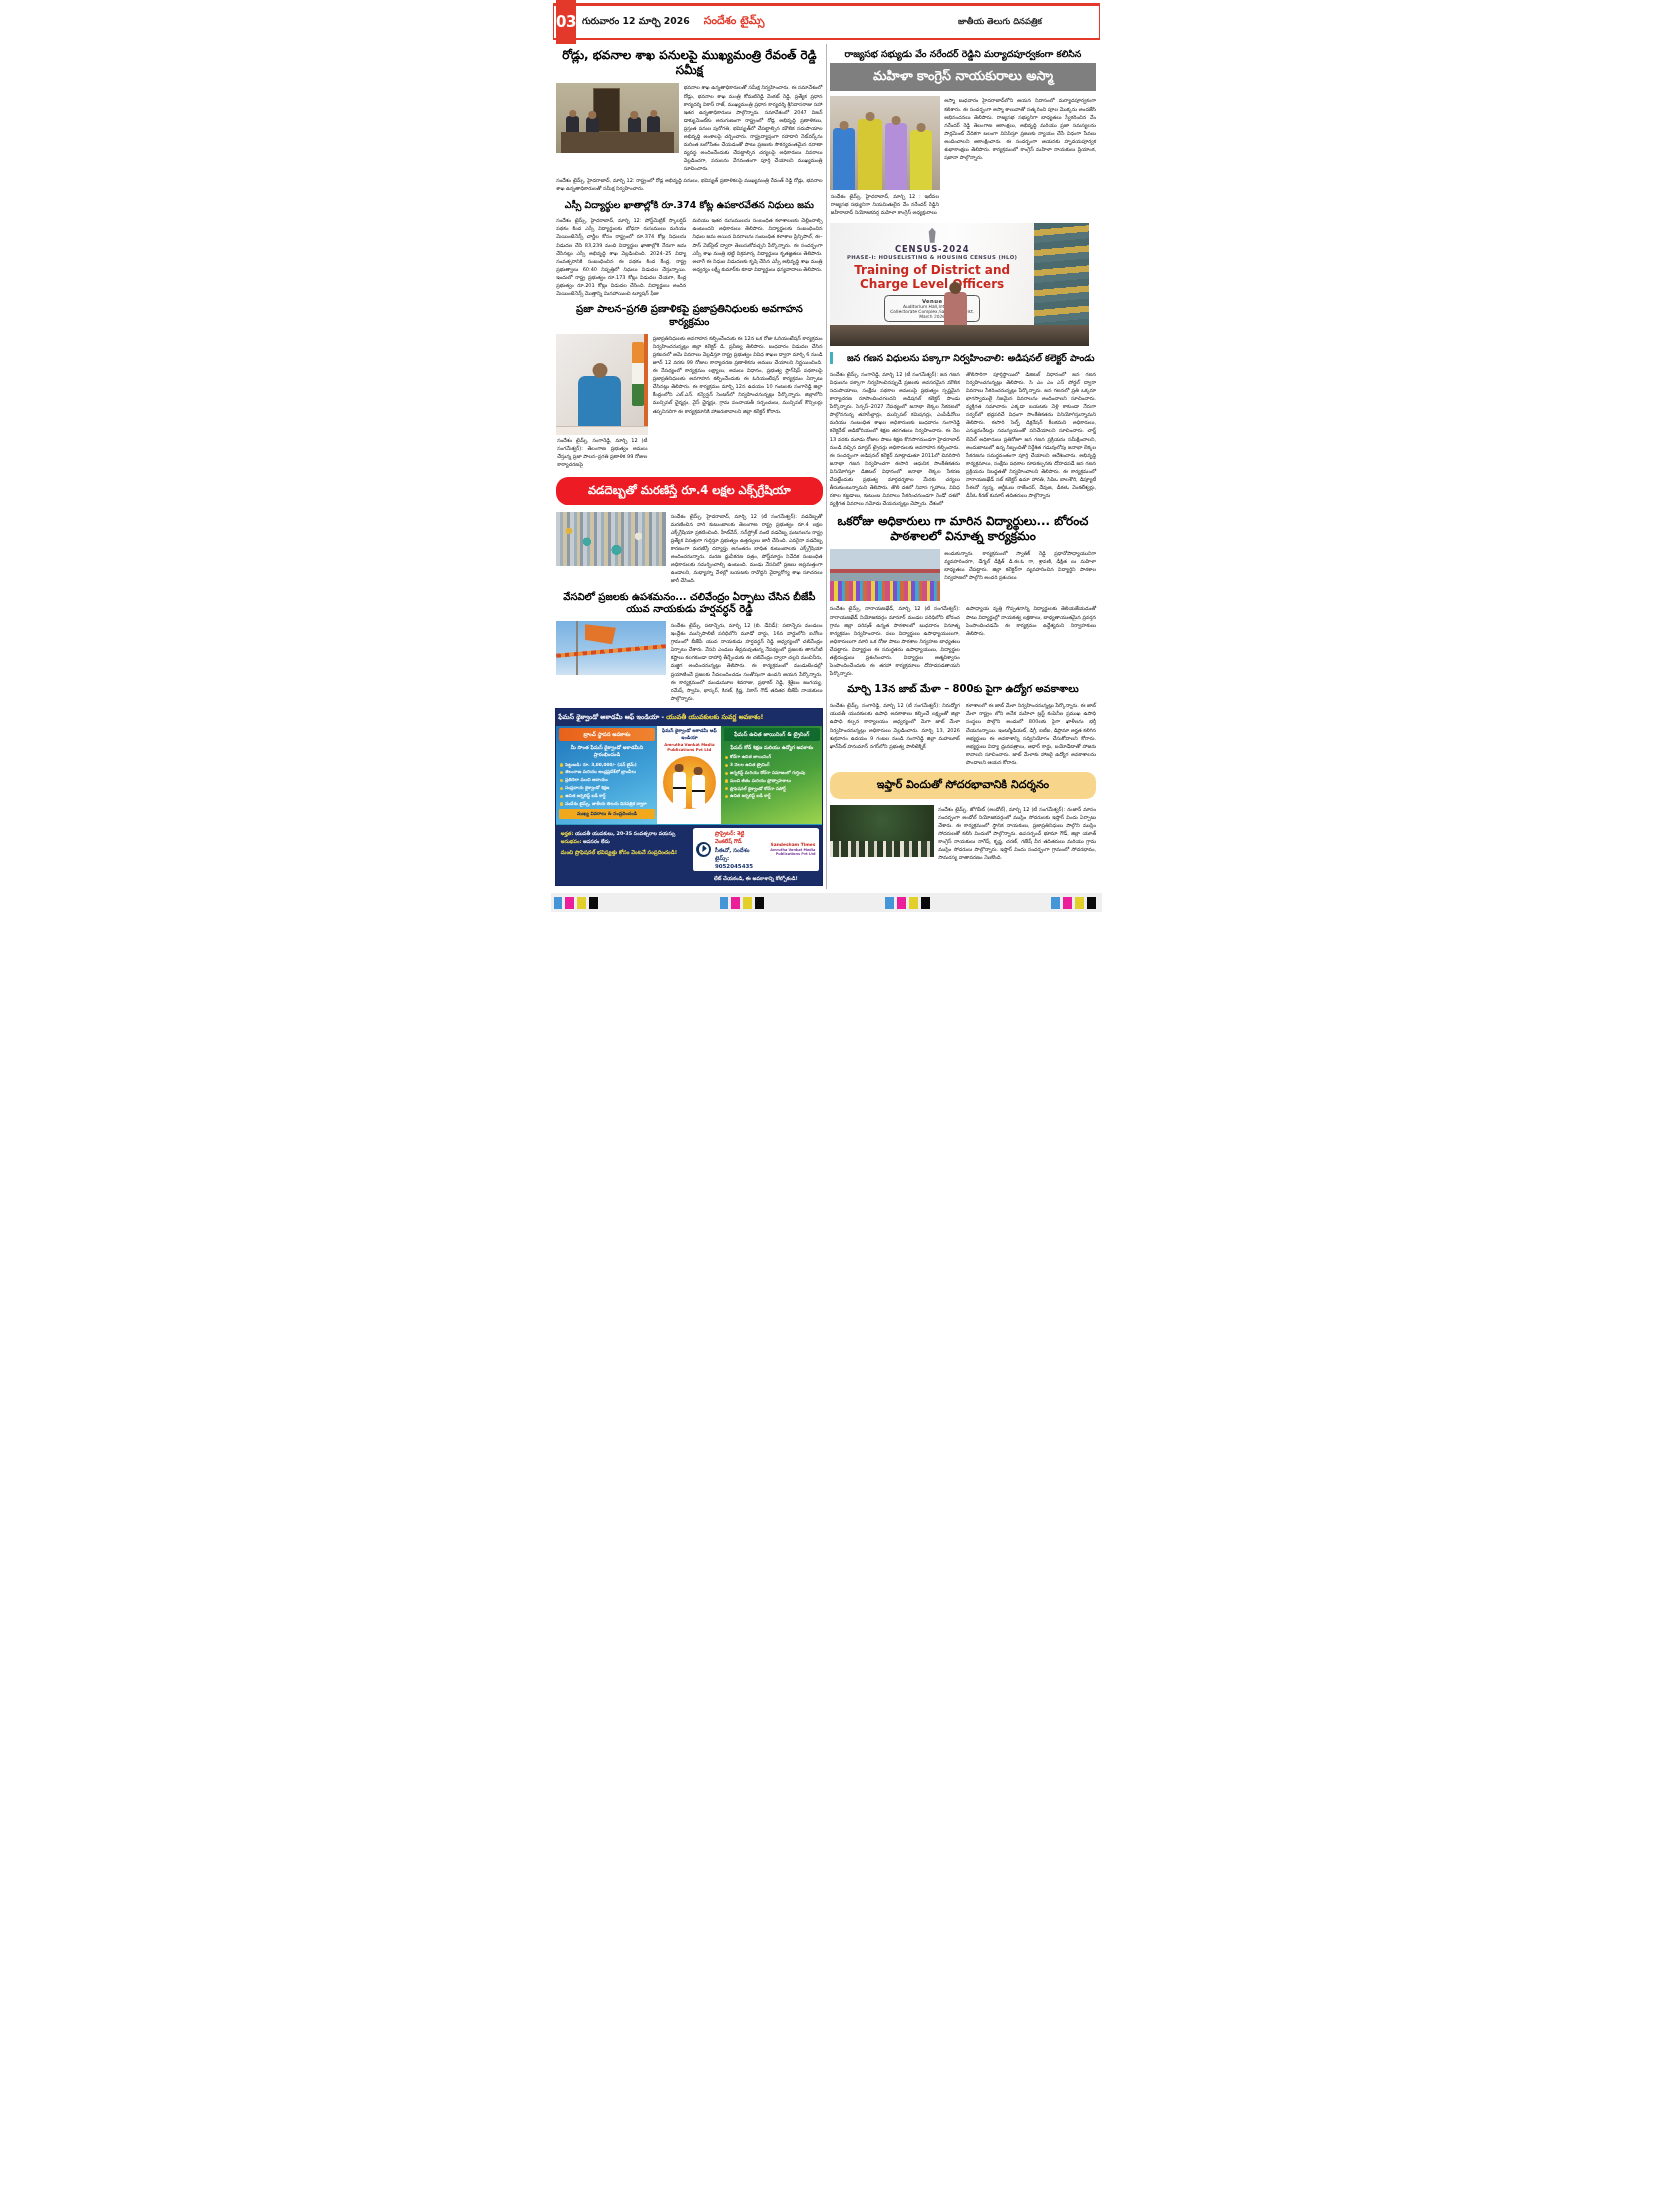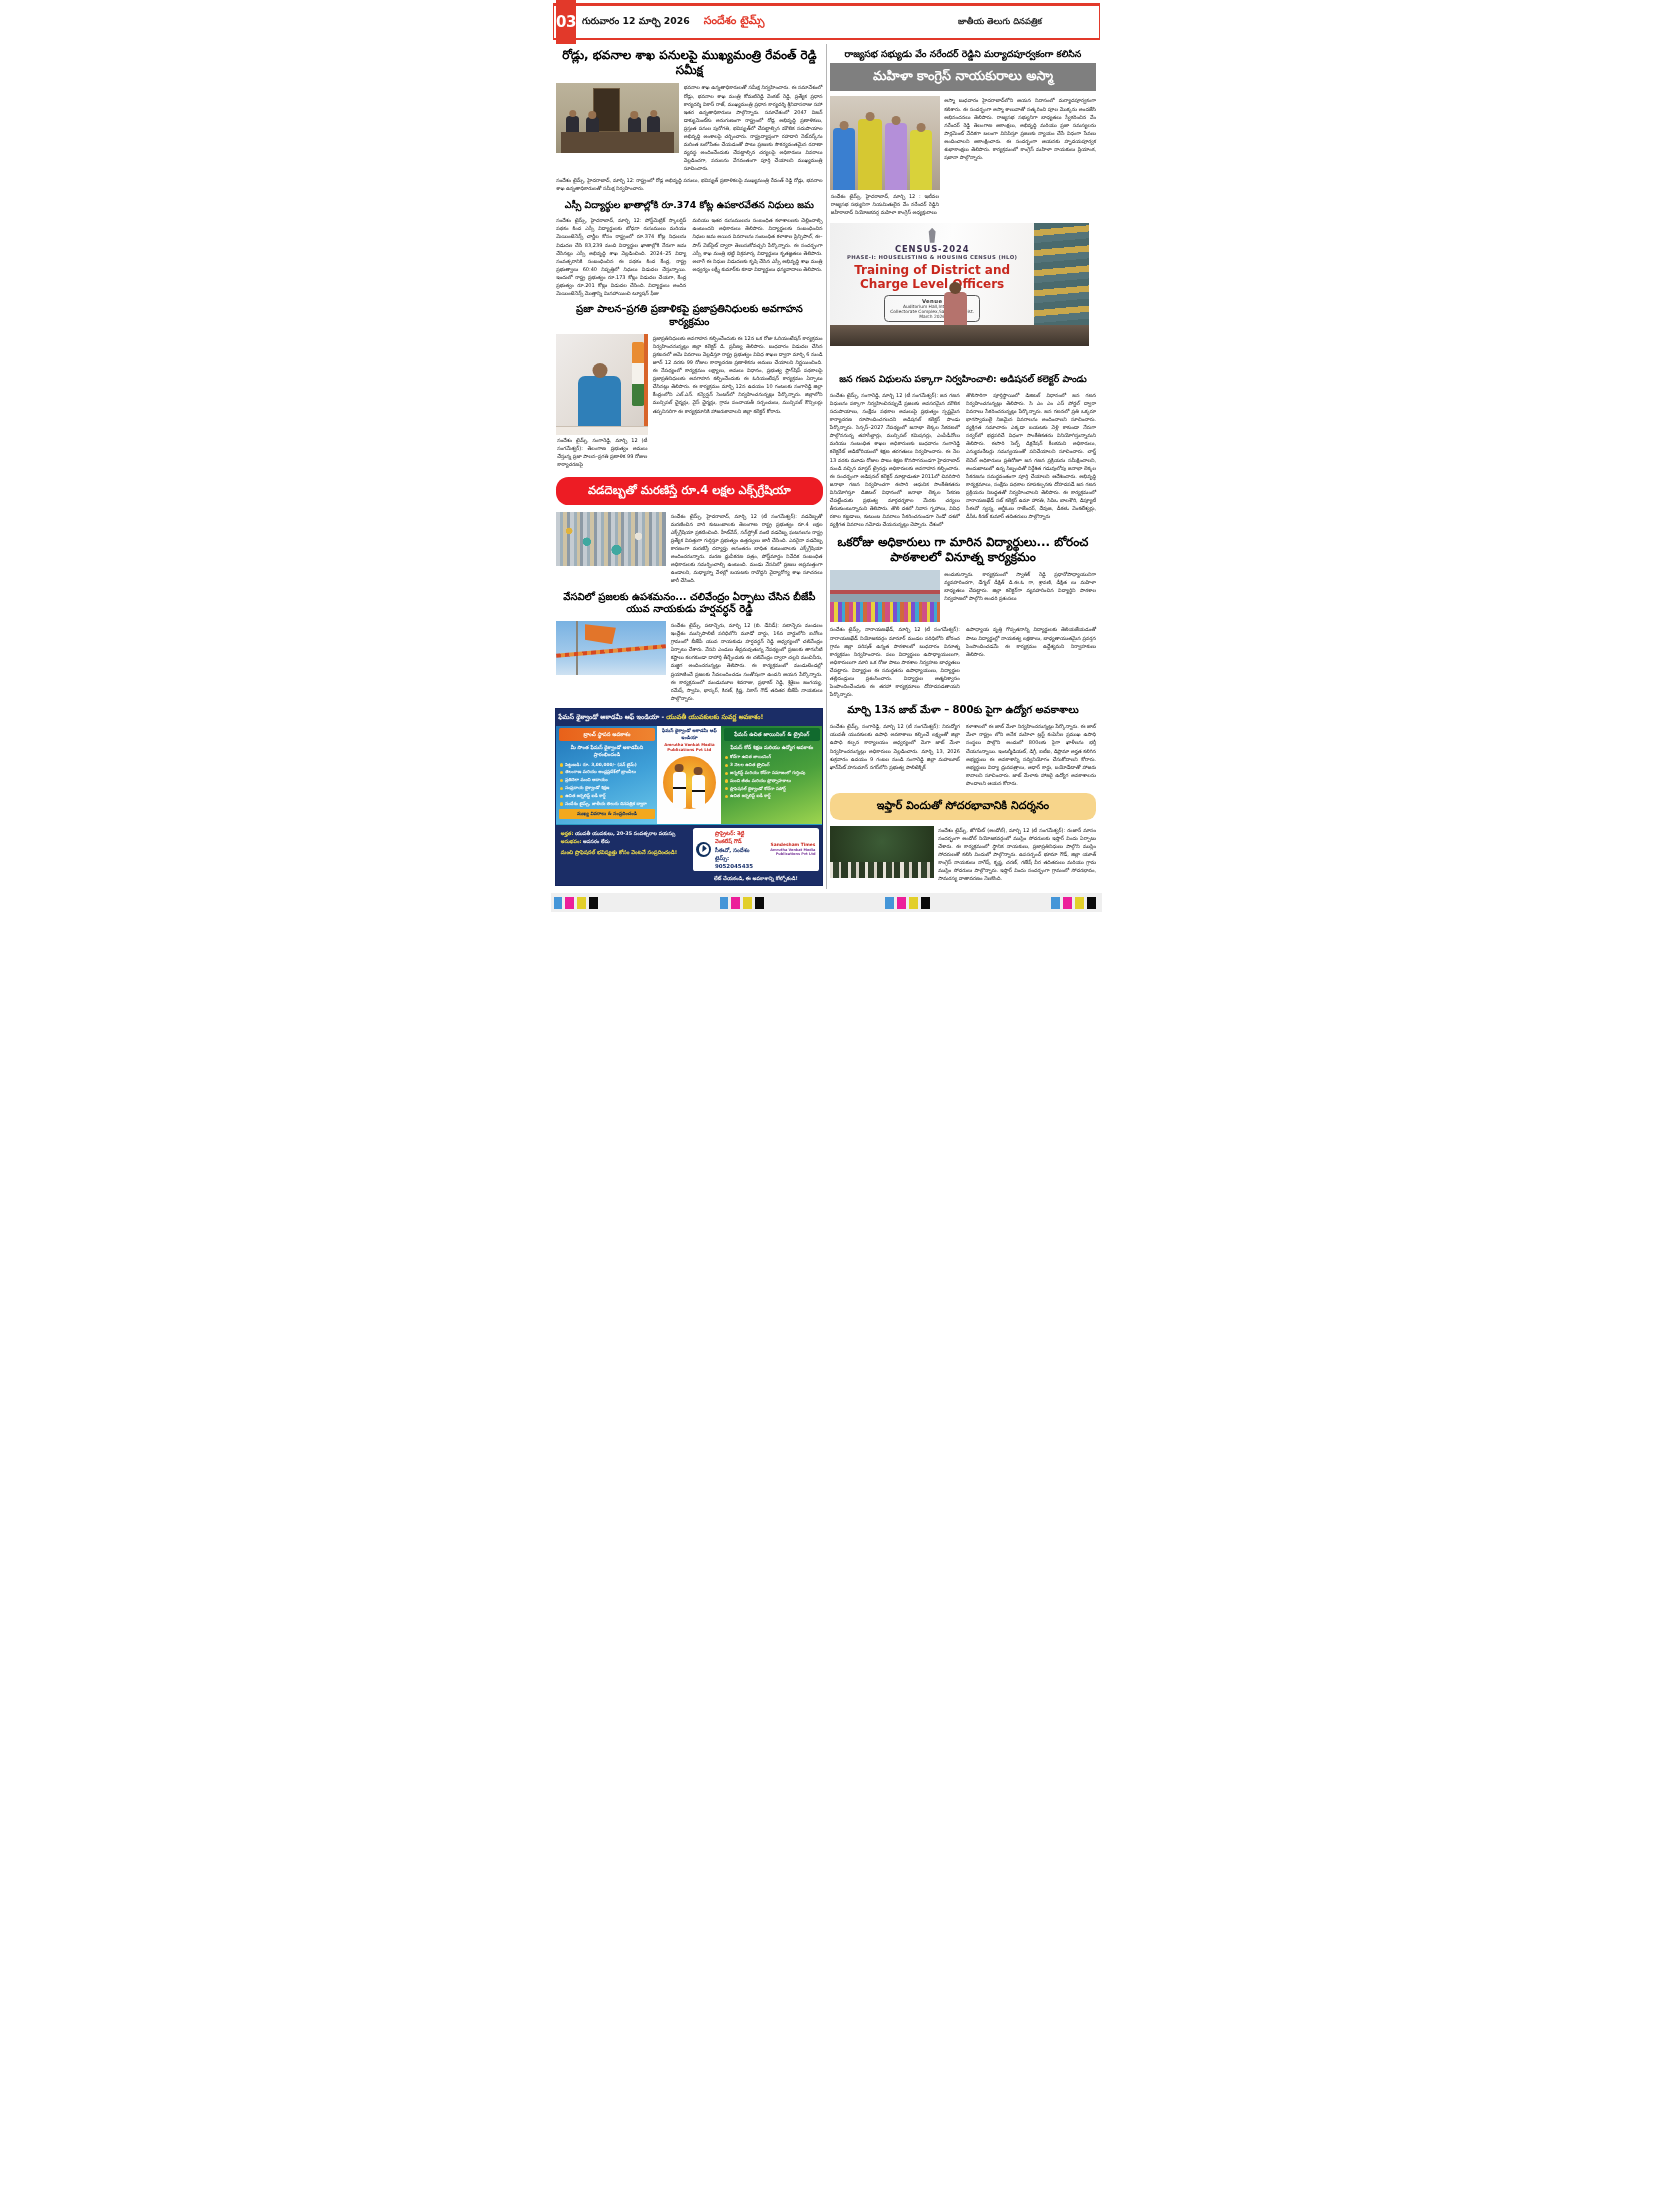--- a/index.html
+++ b/index.html
@@ -74,21 +74,21 @@
   .ph-officer .desk { position:absolute; left:0; bottom:0; width:100%; height:9%; background:#efe9e2; border-top:0.9px solid #cabfb2; }
 
   .ph-students { width:110px; height:52px; background:linear-gradient(180deg,#c3d2dc 0 38%,#b44f4f 38% 46%,#8fa3ae 46% 62%,transparent 62%),repeating-linear-gradient(90deg,#d04f86 0 4px,#e8d23c 4px 7.5px,#7a4fd0 7.5px 11.5px,#3fa8d0 11.5px 15px,#d06a3c 15px 18.5px); }
   .ph-iftar { width:104px; height:52px; background:radial-gradient(circle at 50% 30%,#3c5c36 0%,#27391f 80%); }
   .ph-iftar .caps { position:absolute; left:0; bottom:0; width:100%; height:30%; background:repeating-linear-gradient(90deg,#e8e4da 0 3.1px,#33432c 3.1px 8.8px,#d9d4c8 8.8px 11.5px,#2b3a24 11.5px 17.6px); }
 
   
   .pill-red { background:#ed1c24; border-radius:12.3px; color:#fff; text-align:center; font-size:11.5px; font-weight:800; padding:5.7px 3.5px; margin:4.4px 0.9px; }
   .pill-yellow { background:#f7d58b; border-radius:9.7px; color:#000; text-align:center; font-size:11px; font-weight:800; padding:5.7px 3.5px; margin:4.4px 0.9px; }
   .graybox { background:#7f7f7f; color:#fff; text-align:center; font-size:12.8px; font-weight:800; padding:4.9px 2.6px; margin:1.8px 0.9px 3.5px 0.9px; }
-  .teal-head { display:flex; align-items:center; gap:21px; margin:3.5px 0.9px;flex-direction:column; }
+  .teal-head { display:flex; align-items:center; gap:14px; margin:3.5px 0.9px; }
   .teal-bar { width:3.1px; align-self:stretch; background:#44aebb; flex-shrink:0; }
   .teal-head .t { font-size:9.3px; font-weight:800; line-height:1.3; }
 
   
   .ad { border:1.8px solid #15265e; margin:4.4px 0 2.6px 0; }
   .ad-banner { background:#1b2d66; padding:4px 1.8px; font-size:6.4px; font-weight:800; line-height:1.35; }
   .ad-banner .w { color:#fff; } .ad-banner .y { color:#f5e04a; }
   .ad-main { display:flex; min-height:92px; }
   .ad-left { width:38%; background:linear-gradient(160deg,#1f74b8 0%,#3fa0d8 55%,#6cc8ea 100%); padding:2.6px; color:#fff; }
   .ad-center { width:24%; background:#fefefe; padding:2.6px 1.8px; text-align:center; position:relative; }

